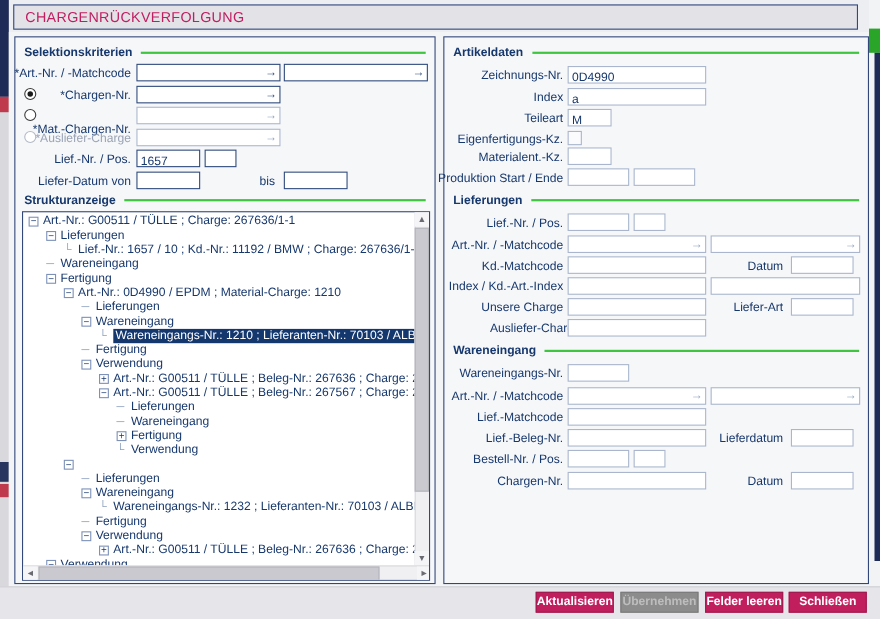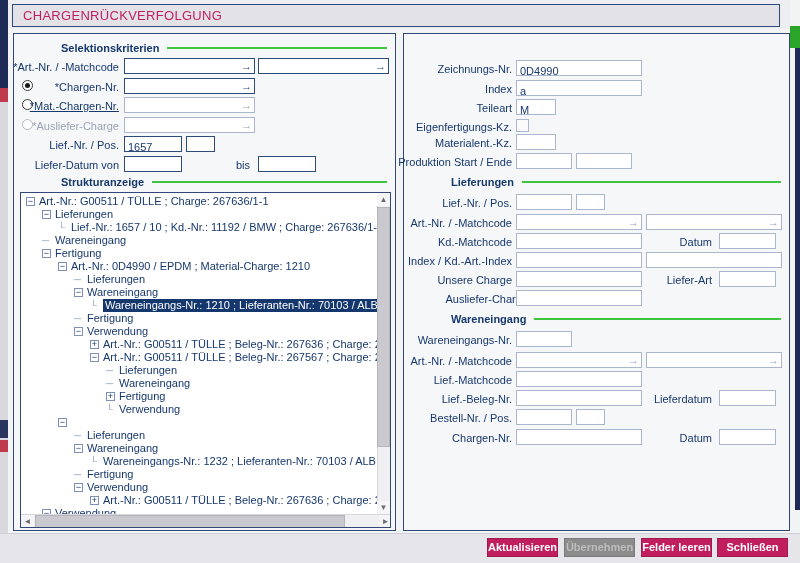--- a/index.html
+++ b/index.html
@@ -21,21 +21,21 @@
     background:#e2e2e7; border:1px solid #31497e; display:flex; align-items:center; padding-left:10px; }
   .titlebar h1 { font-size:13px; font-weight:normal; color:#c11e62; letter-spacing:.3px; }
 
   .dialog-bg { position:absolute; left:8px; top:29px; width:782px; height:504px; background:#f3f4f6; }
 
   .panel { position:absolute; background:#f6f7f9; border:1px solid #32487b; }
   #left-panel  { left:13px;  top:33px; width:383px; height:498px; }
   #right-panel { left:403px; top:33px; width:387px; height:498px; }
 
   .sec-header { position:absolute; display:flex; align-items:center; gap:8px; right:8px; }
-  .sec-header .cap { font-size:11px; font-weight:bold; color:#17386d; white-space:nowrap;margin-left:39px; }
+  .sec-header .cap { font-size:11px; font-weight:bold; color:#17386d; white-space:nowrap; }
   .sec-header .rule { flex:1; height:2px; background:#3fc53f; }
 
   .lbl { position:absolute; font-size:11px; color:#17386d; text-align:right; white-space:nowrap; }
   .lbl.dis { color:#9aa3b5; }
 
   .fld { position:absolute; height:16px; background:#fff; border:1px solid #2f4a7d; }
   .fld input { width:100%; height:100%; border:0; outline:0; background:transparent;
     font-family:"Liberation Sans",sans-serif; font-size:11px; color:#17386d; padding:0 3px; }
   .fld.lite { border-color:#a9b6cd; }
   .combo { padding-right:14px; }
@@ -113,21 +113,21 @@
     </div>
 
     <div class="radio sel" style="left:8px; top:46px;"></div>
     <div class="lbl" style="right:276px; top:47px;">*Chargen-Nr.</div>
     <div class="fld combo" style="left:110px; top:44px; width:131px;">
       <input value="" style="">
       <span class="arr">→</span>
     </div>
 
     <div class="radio" style="left:8px; top:65px;"></div>
-    <div class="lbl" style="right:276px; top:66px;text-decoration:underline;">*Mat.-Chargen-Nr.</div>
+    <div class="lbl" style="right:276px; top:78px;">*Mat.-Chargen-Nr.</div>
     <div class="fld combo lite" style="left:110px; top:63px; width:131px;">
       <input value="" style="">
       <span class="arr">→</span>
     </div>
 
     <div class="radio dis" style="left:8px; top:85px;"></div>
     <div class="lbl dis" style="right:276px; top:86px;">*Ausliefer-Charge</div>
     <div class="fld combo lite" style="left:110px; top:83px; width:131px;">
       <input value="" style="">
       <span class="arr">→</span>
@@ -265,20 +265,24 @@
       <div class="sb-h">
         <div class="sb-btn" style="left:0; top:0;">◄</div>
         <div class="sb-thumb-h"></div>
         <div class="sb-btn" style="right:0; top:0;">►</div>
       </div>
     </div>
   </div>
 
   <div class="panel" id="right-panel">
 
+    <div class="sec-header" style="left:8px; top:8px;">
+      <span class="cap">Artikeldaten</span>
+      <span class="rule"></span>
+    </div>
 
     <div class="lbl" style="right:277px; top:29px;">Zeichnungs-Nr.</div>
     <div class="fld lite" style="left:112px; top:26px; width:126px;">
       <input value="0D4990" style="">
     </div>
 
     <div class="lbl" style="right:277px; top:49px;">Index</div>
     <div class="fld lite" style="left:112px; top:46px; width:126px;">
       <input value="a" style="">
     </div>

